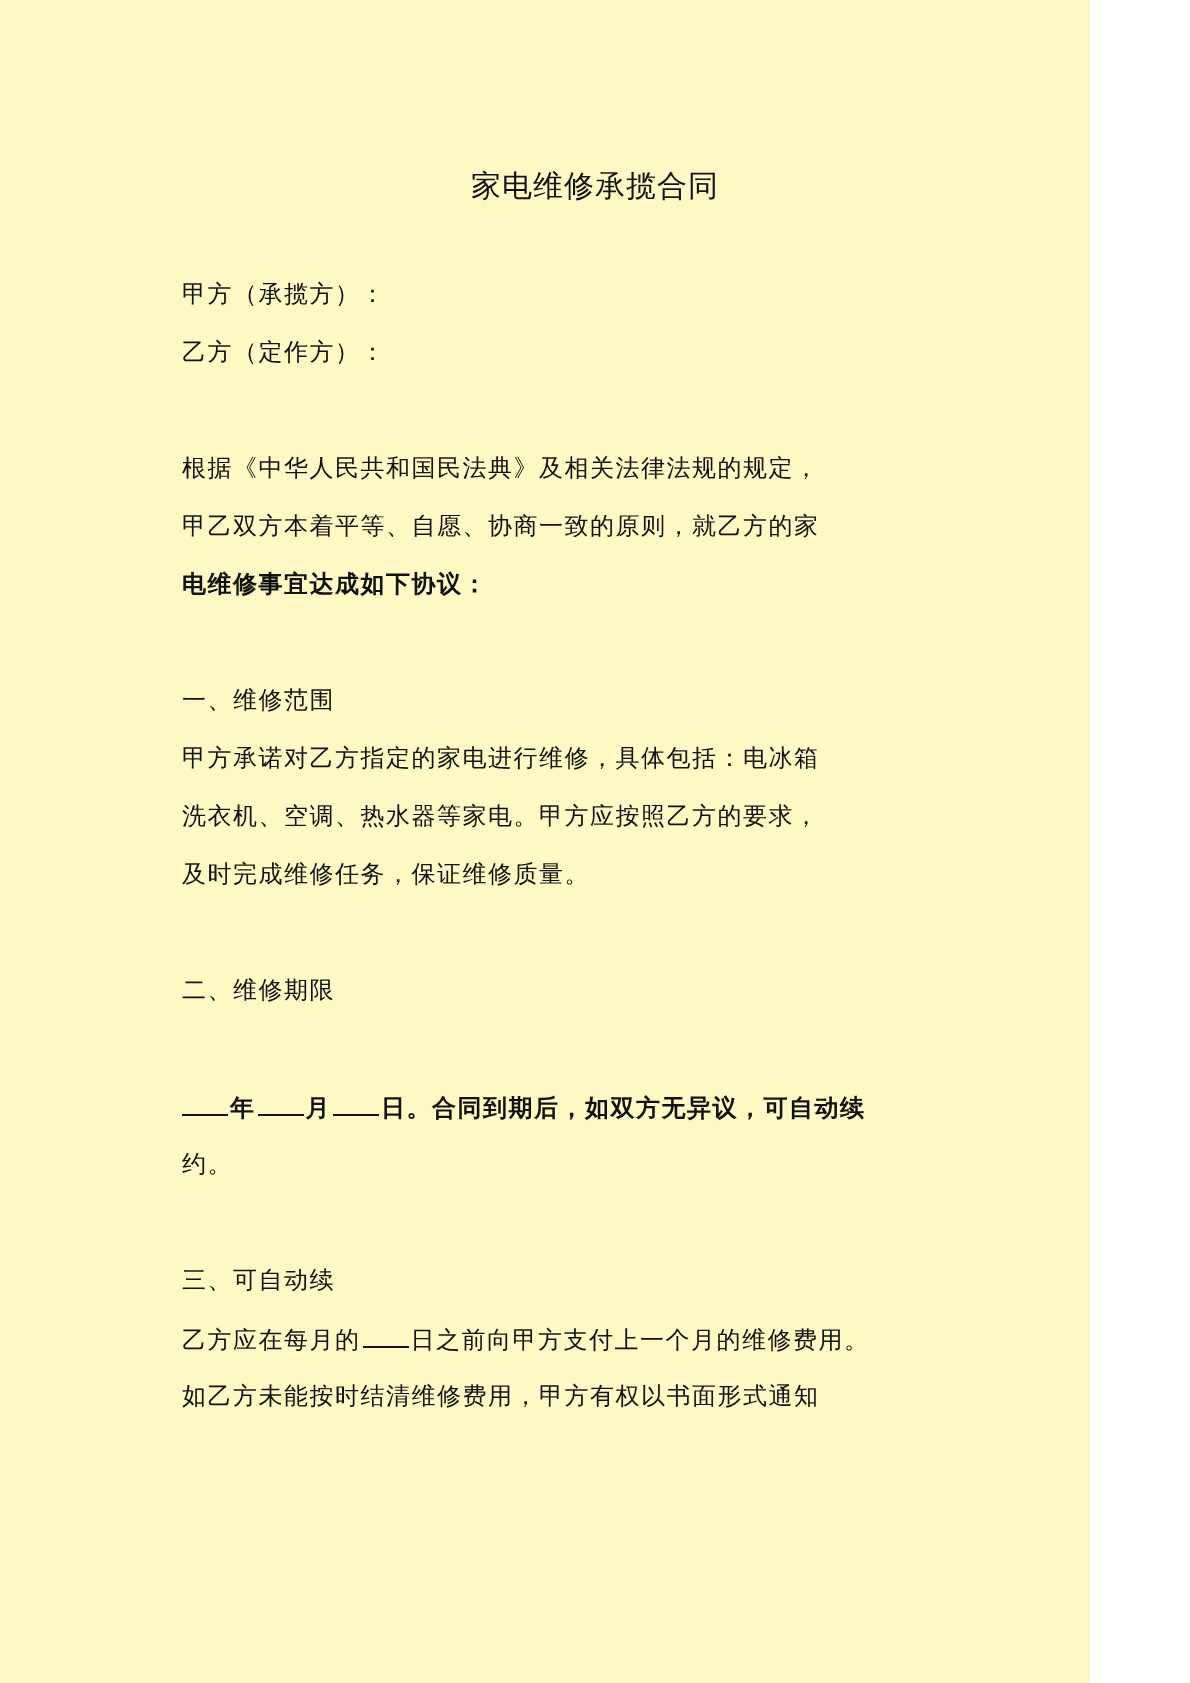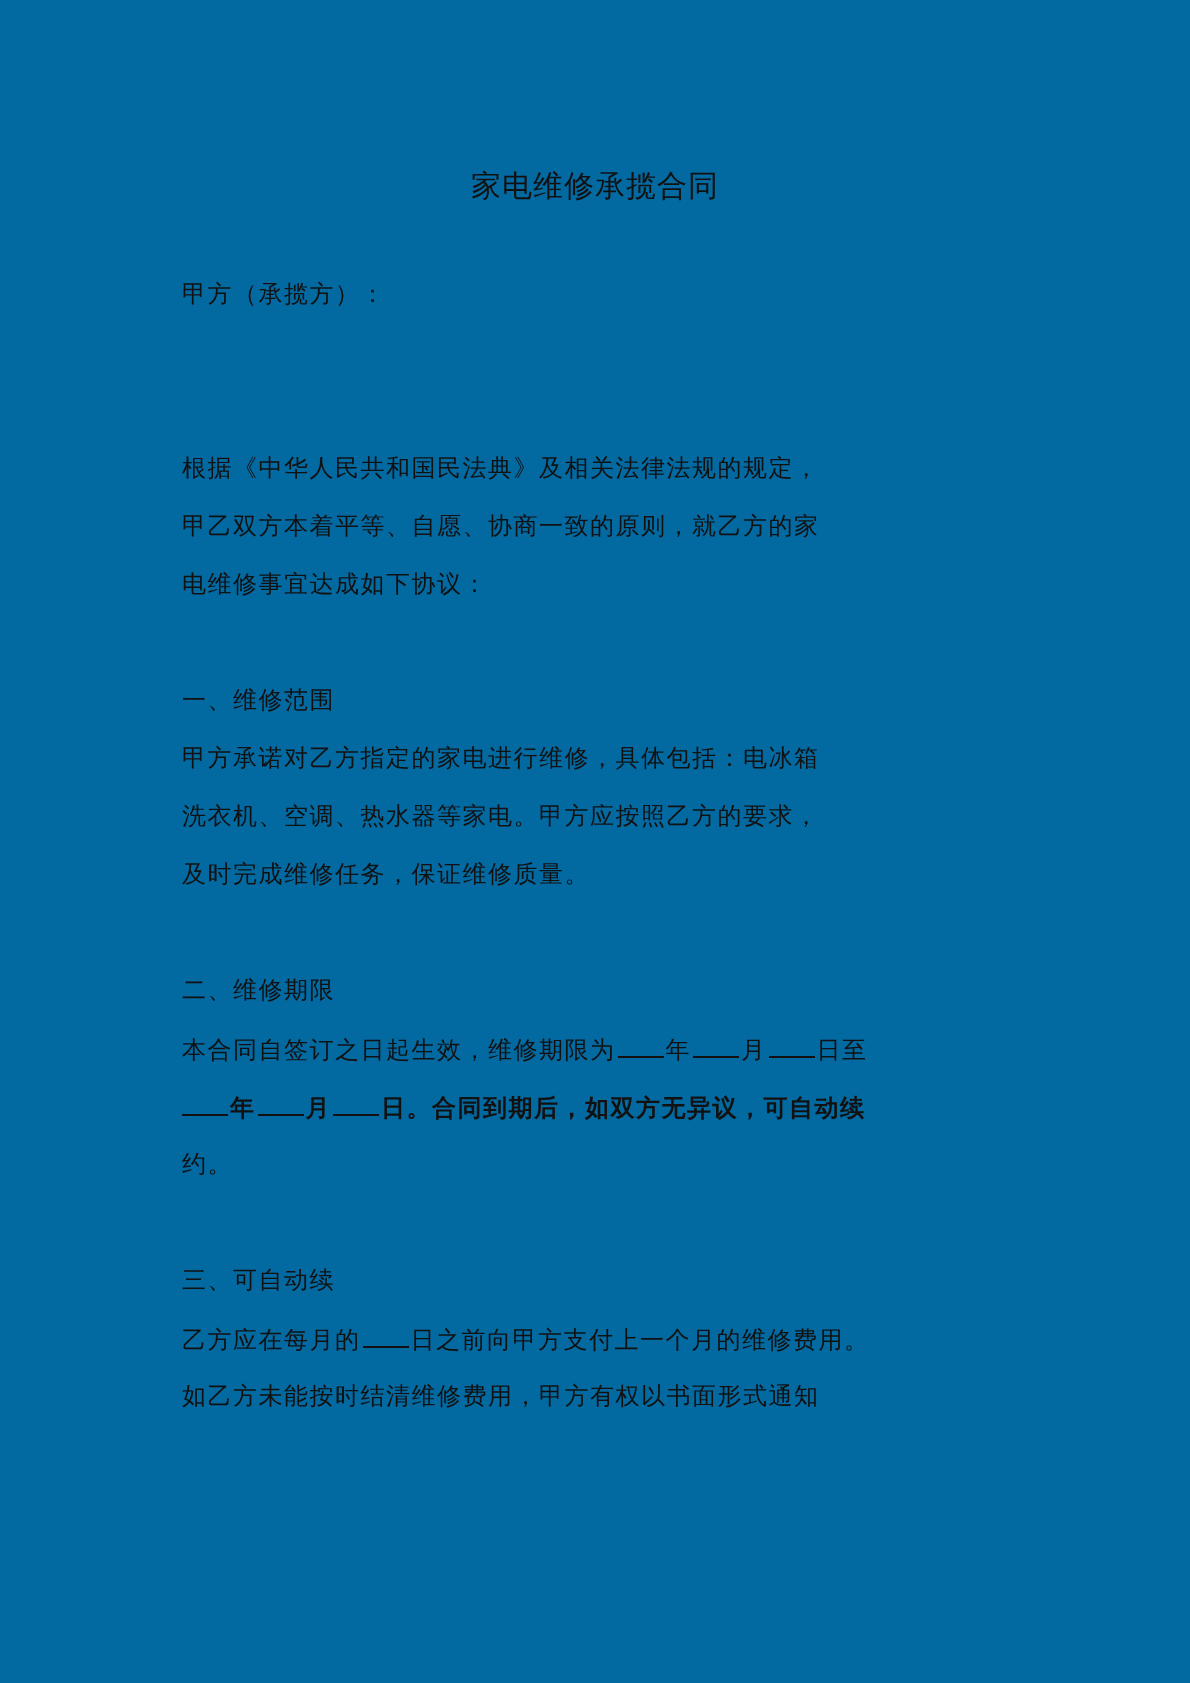--- a/index.html
+++ b/index.html
@@ -12,23 +12,23 @@
       height: 1683px;
       position: relative;
       overflow: hidden;
       font-family: "DejaVu Serif", "Liberation Serif", serif;
       color: #111111;
     }
     .page {
       position: absolute;
       left: 0;
       top: 0;
-      width: 1190px;
+      width: 1090px;
       height: 1683px;
-      background: #0369a1;
+      background: #fef9c3;
     }
     .title {
       position: absolute;
       top: 166px;
       left: 0;
       width: 1190px;
       text-align: center;
       font-size: 30px;
       line-height: 40px;
       letter-spacing: 1px;
@@ -51,34 +51,32 @@
     }
   </style>
 </head>
 <body>
 
 <div class="page">
 
   <div class="title">家电维修承揽合同</div>
 
   <div class="line" style="top:274px;">甲方（承揽方）：</div>
+  <div class="line" style="top:332px;">乙方（定作方）：</div>
 
   <div class="line" style="top:448px;">根据《中华人民共和国民法典》及相关法律法规的规定，</div>
   <div class="line" style="top:506px;">甲乙双方本着平等、自愿、协商一致的原则，就乙方的家</div>
-  <div class="line" style="top:564px;">电维修事宜达成如下协议：</div>
+  <div class="line" style="top:564px;font-weight:bold;">电维修事宜达成如下协议：</div>
 
   <div class="line" style="top:680px;">一、维修范围</div>
   <div class="line" style="top:738px;">甲方承诺对乙方指定的家电进行维修，具体包括：电冰箱</div>
   <div class="line" style="top:796px;">洗衣机、空调、热水器等家电。甲方应按照乙方的要求，</div>
   <div class="line" style="top:854px;">及时完成维修任务，保证维修质量。</div>
 
   <div class="line" style="top:970px;">二、维修期限</div>
-  <div class="line" style="top:1028px;">
-    <span>本合同自签订之日起生效，维修期限为</span><span class="blank"></span><span>年</span><span class="blank"></span><span>月</span><span class="blank"></span><span>日至</span>
-  </div>
   <div class="line" style="top:1086px;font-weight:bold;">
     <span class="blank" style="margin-left:0;"></span><span>年</span><span class="blank"></span><span>月</span><span class="blank"></span><span>日。合同到期后，如双方无异议，可自动续</span>
   </div>
   <div class="line" style="top:1144px;">约。</div>
 
   <div class="line" style="top:1260px;">三、可自动续</div>
   <div class="line" style="top:1318px;">
     <span>乙方应在每月的</span><span class="blank"></span><span>日之前向甲方支付上一个月的维修费用。</span>
   </div>
   <div class="line" style="top:1376px;">如乙方未能按时结清维修费用，甲方有权以书面形式通知</div>

